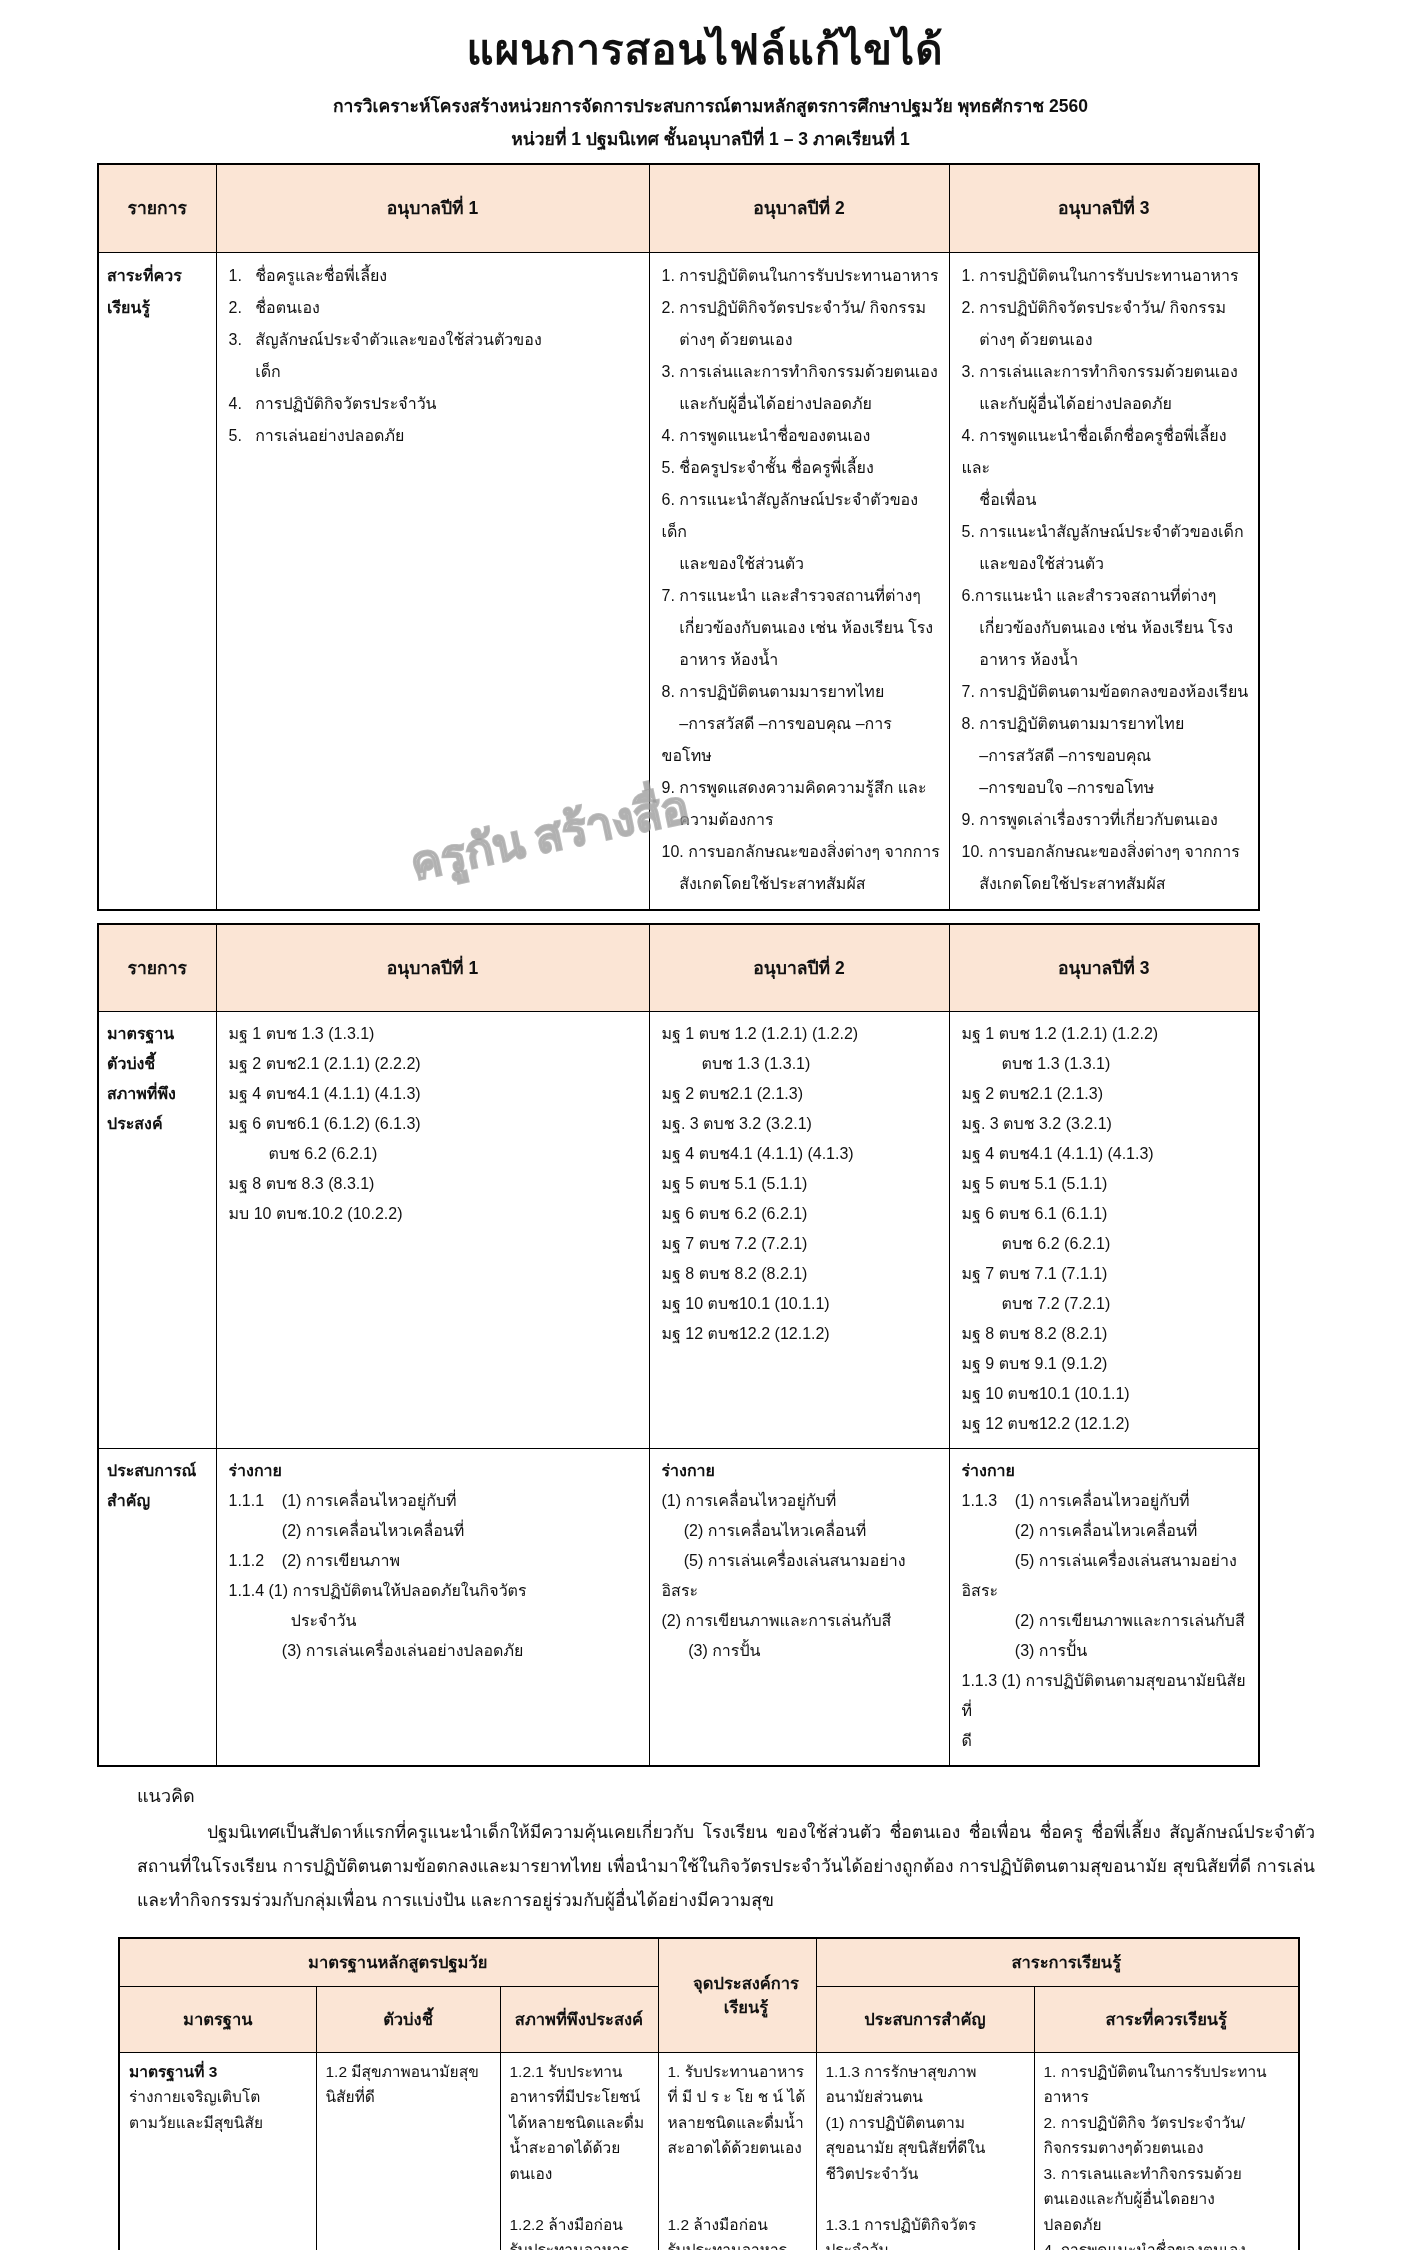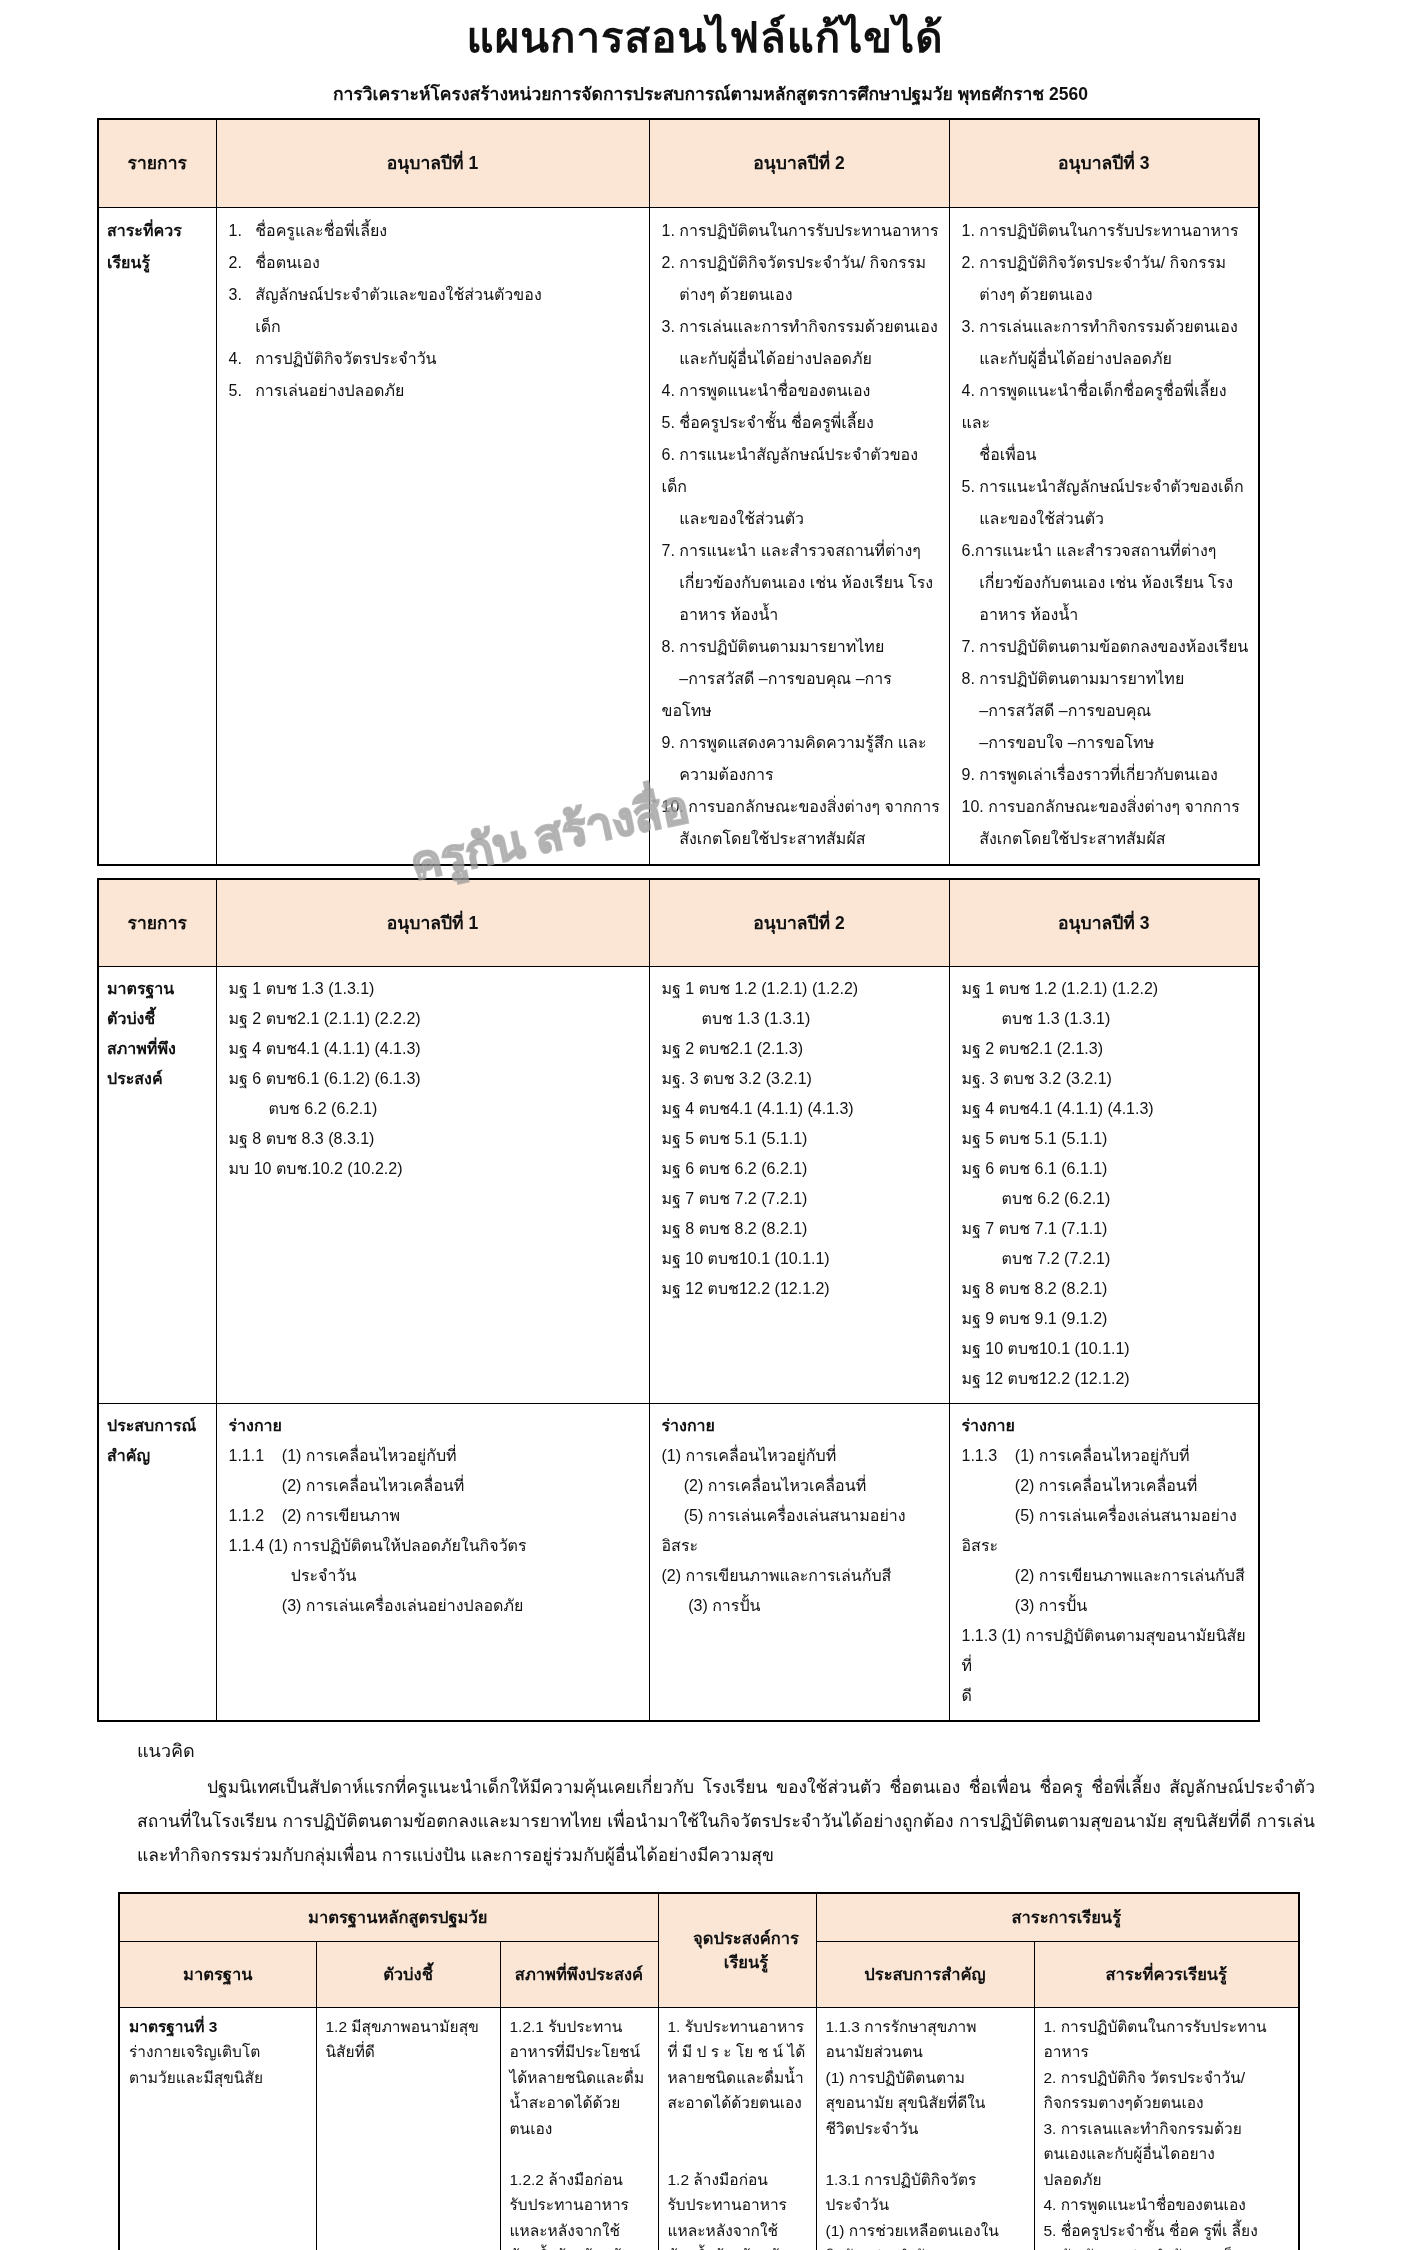--- a/index.html
+++ b/index.html
@@ -7,21 +7,21 @@
   .page {
     position: relative;
     width: 1410px;
     height: 2250px;
     background: #ffffff;
     overflow: hidden;
     font-family: "Liberation Sans", "DejaVu Sans", sans-serif;
     color: #111111;
   }
   .title {
-    padding-top: 12px;
+    padding-top: 24px;
     text-align: center;
     font-family: "Liberation Serif", "DejaVu Serif", serif;
     font-size: 42px;
     line-height: 52px;
     font-weight: bold;
     letter-spacing: 1px;
   }
   .subtitle { text-align: center; font-weight: bold; font-size: 17.5px; line-height: 24px; margin-left: 11px; }
   .subtitle.s1 { margin-top: 18px; }
   .subtitle.s2 { margin-top: 9px; }
@@ -98,20 +98,21 @@
     height: 363px;
   }
 </style>
 </head>
 <body>
 
 <div class="page">
 
   <div class="title">แผนการสอนไฟล์แก้ไขได้</div>
   <div class="subtitle s1">การวิเคราะห์โครงสร้างหน่วยการจัดการประสบการณ์ตามหลักสูตรการศึกษาปฐมวัย พุทธศักราช 2560</div>
+  <div class="subtitle s2">หน่วยที่ 1 ปฐมนิเทศ ชั้นอนุบาลปีที่ 1 – 3 ภาคเรียนที่ 1</div>
 
   <table class="t12">
     <colgroup>
         <col style="width:118px">
         <col style="width:433px">
         <col style="width:300px">
         <col style="width:310px">
       </colgroup>
     <tbody>
         <tr>

